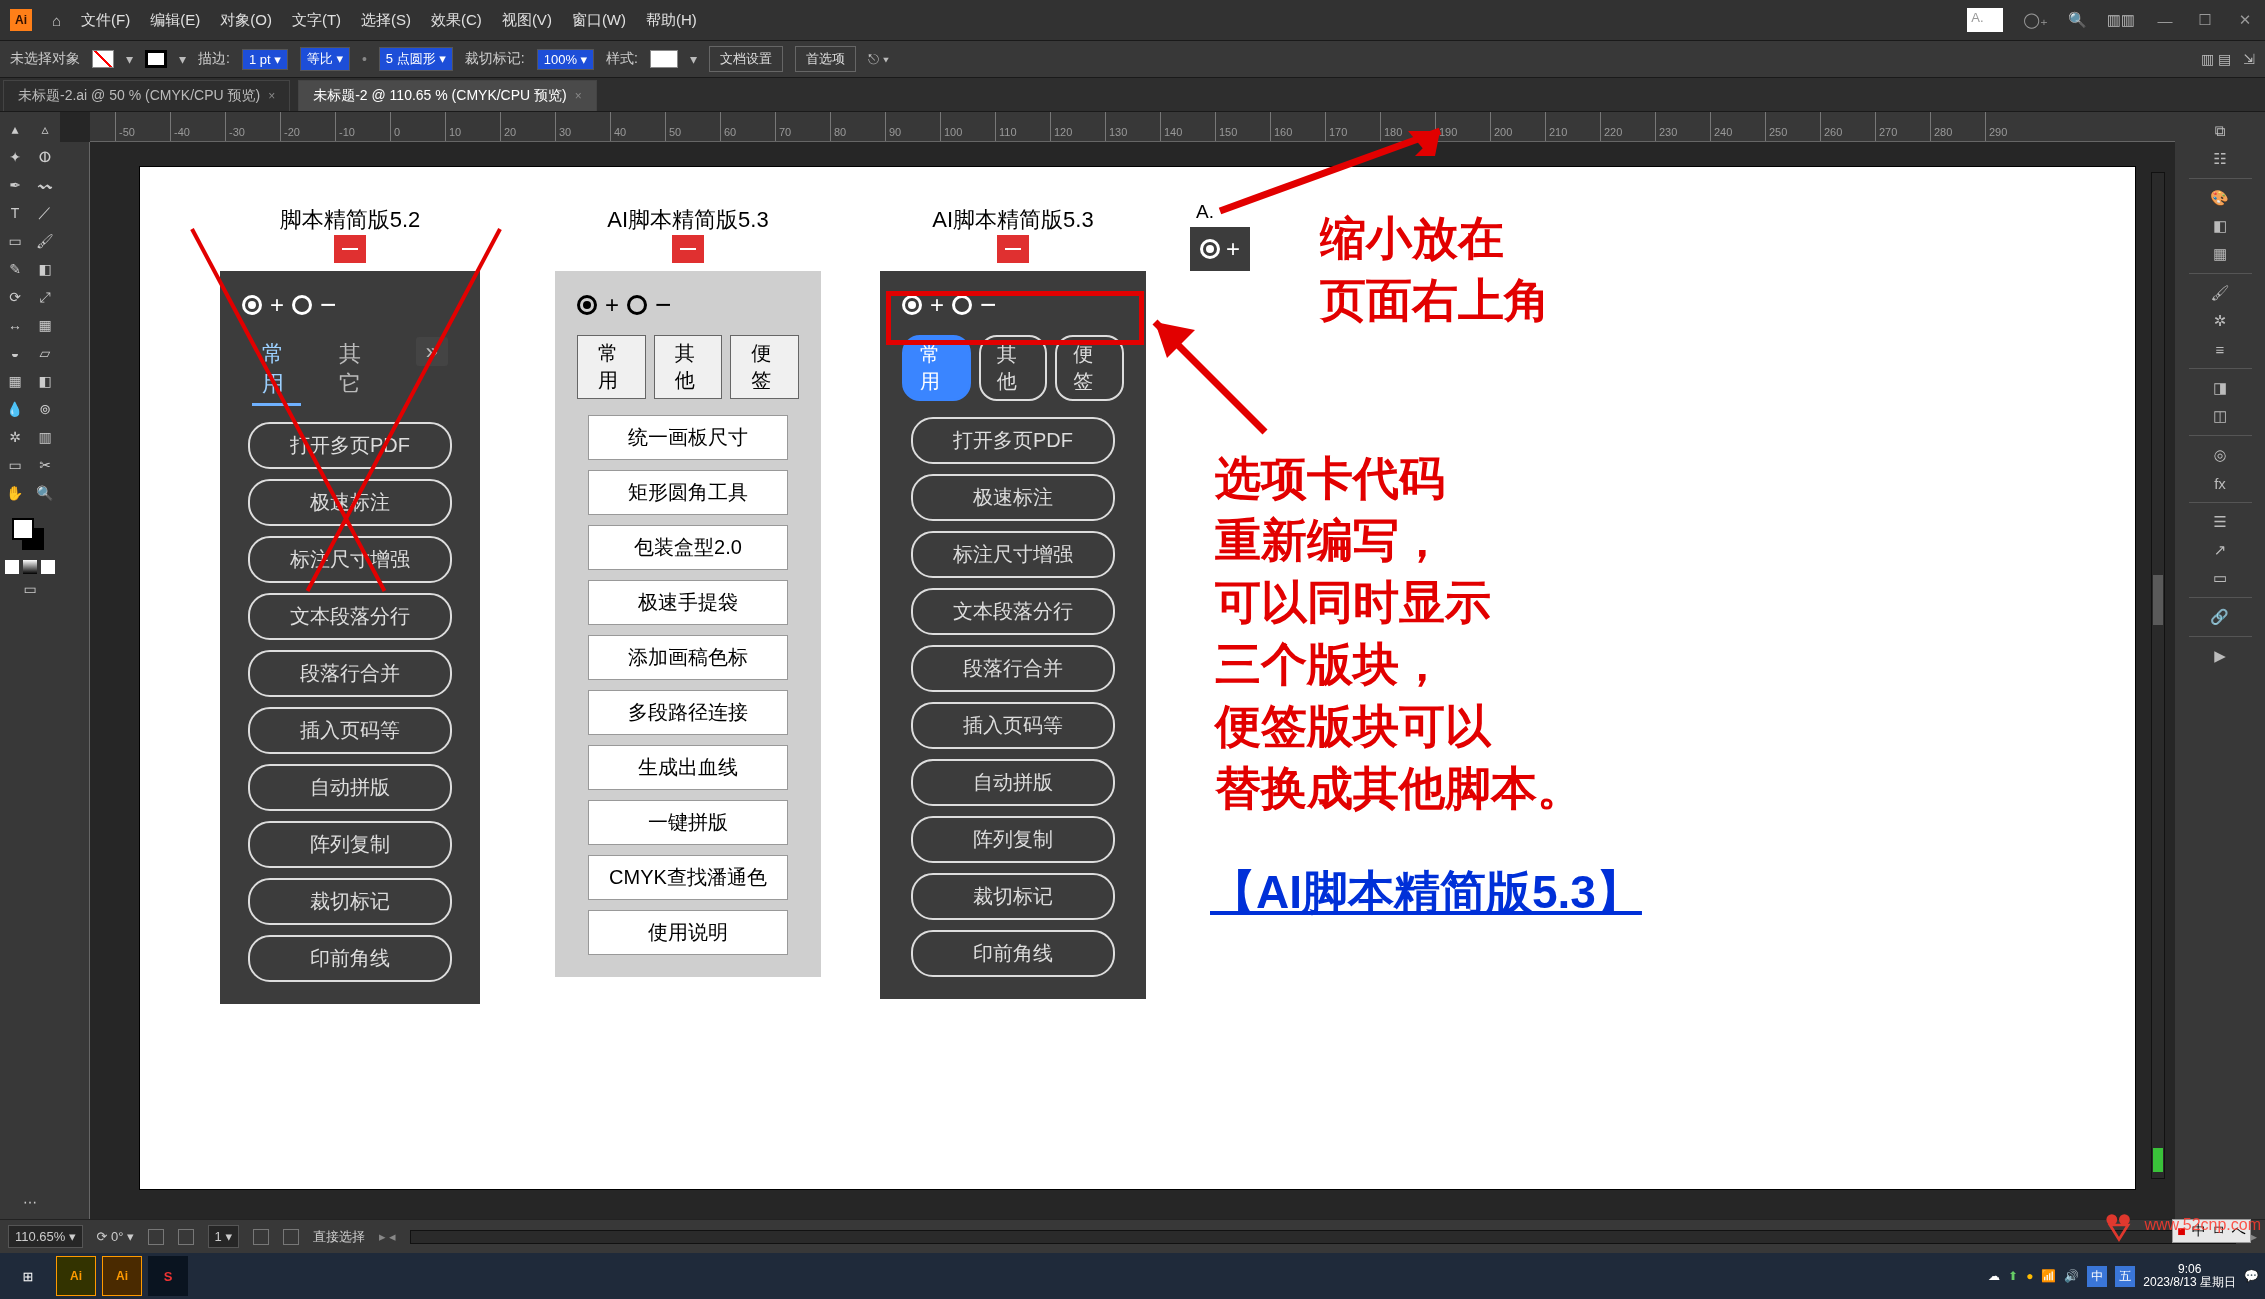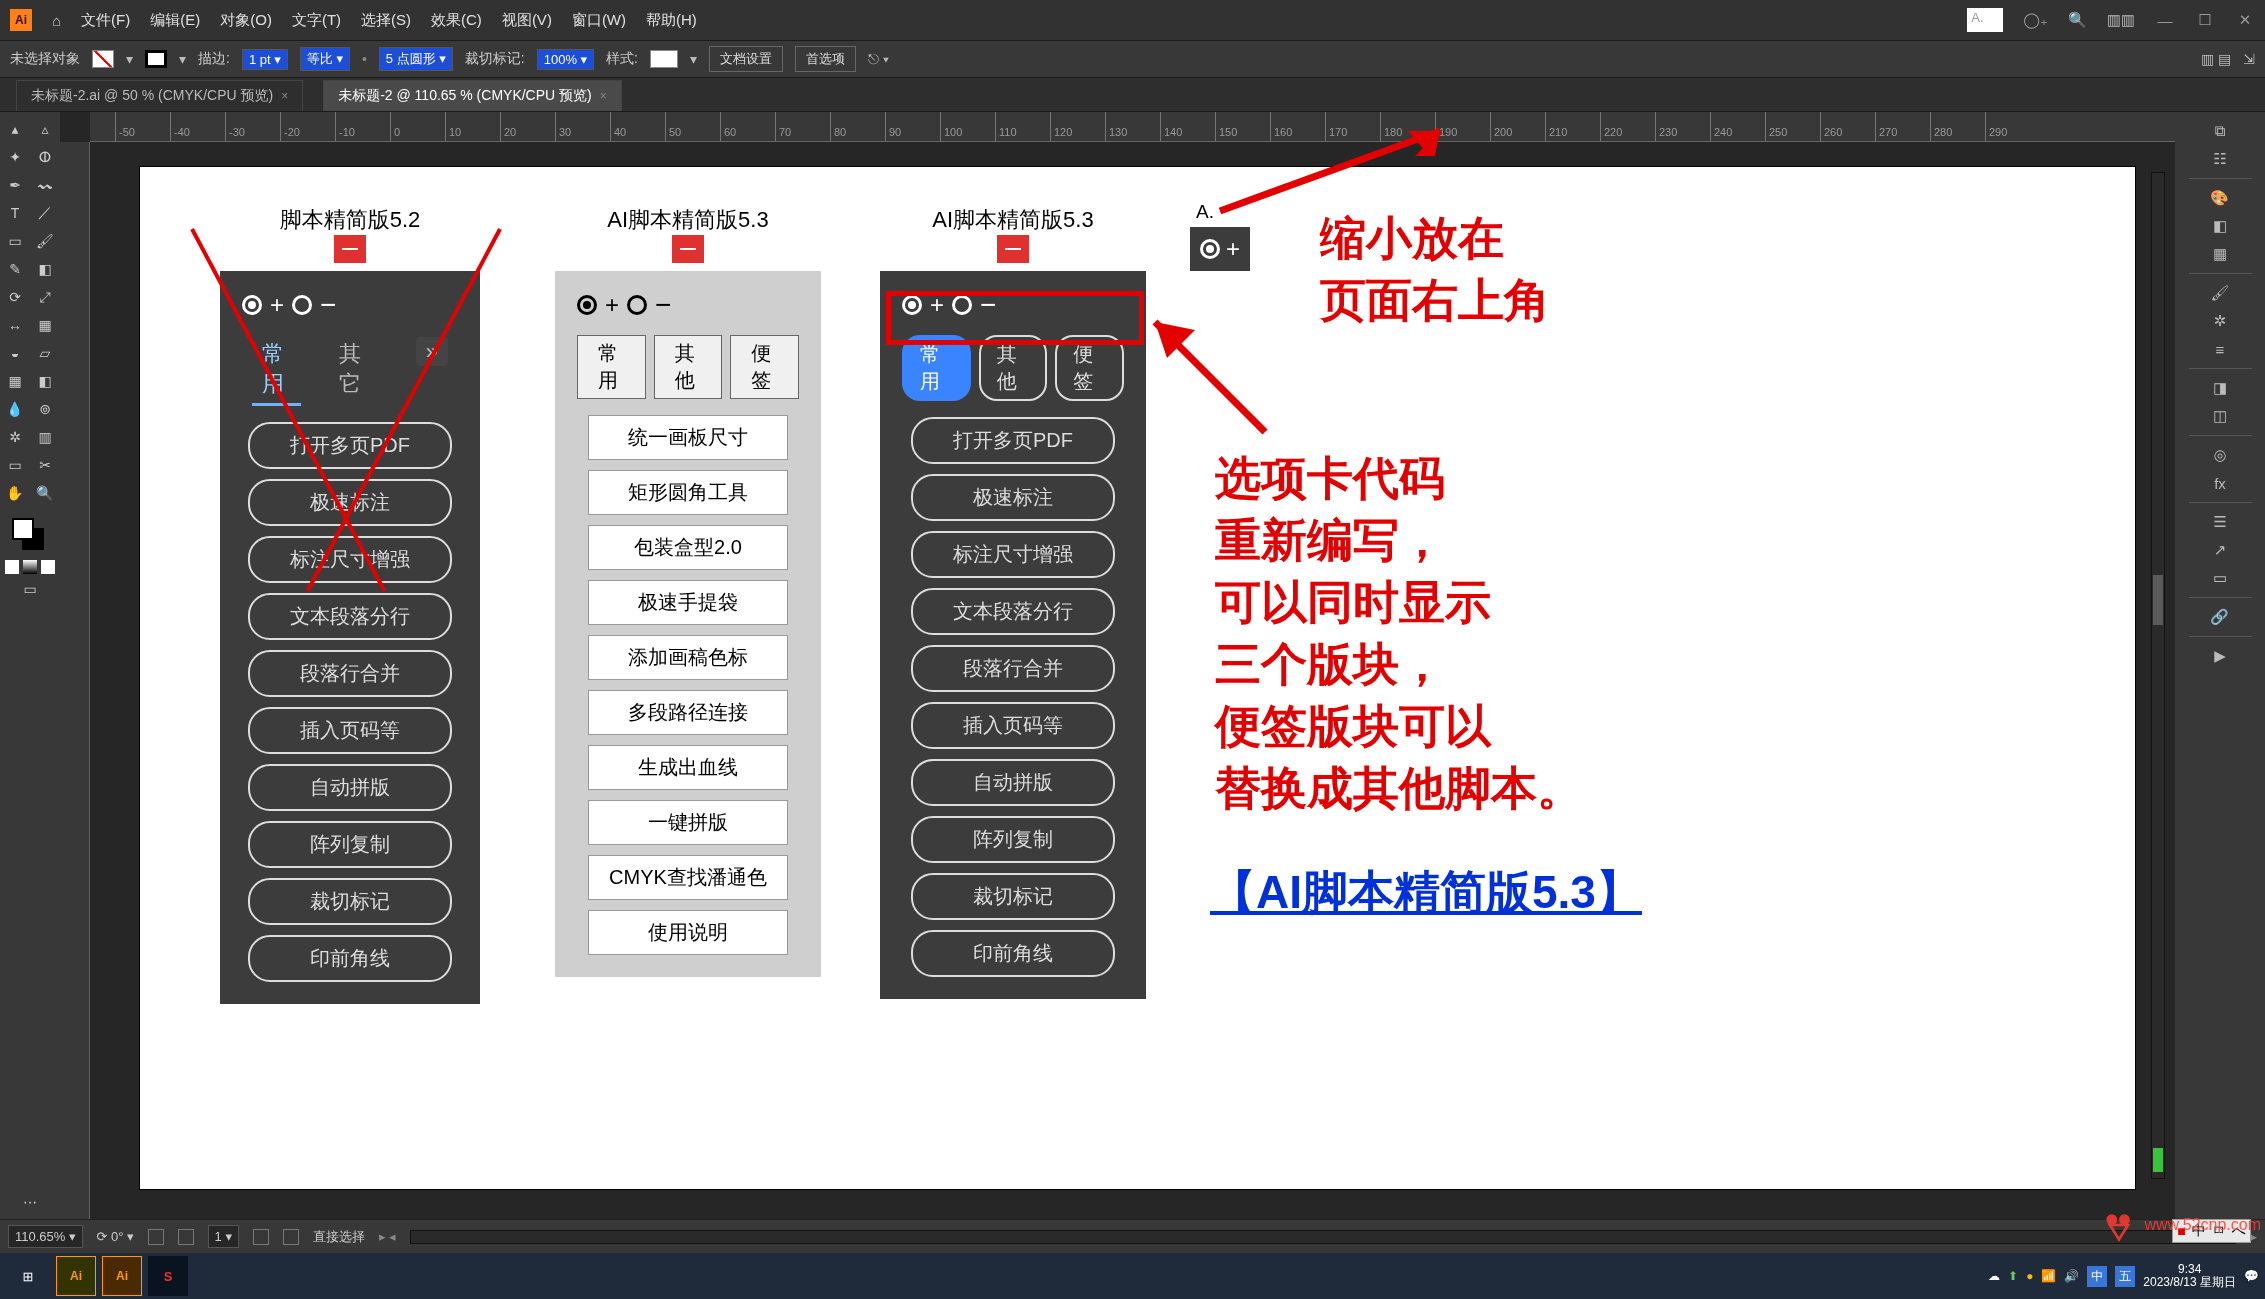--- a/index.html
+++ b/index.html
@@ -31,21 +31,21 @@
   }
   .optbar .lbl { color:#ccc; }
   .optbar .field { background:#1d4ed8; border:1px solid #555; padding:2px 6px; color:#fff; font-size:13px; }
   .optbar .swatch { width:28px; height:18px; background:#fff; border:1px solid #888; }
   .optbar .btn { background:#383838; border:1px solid #666; padding:3px 10px; color:#ddd; font-size:13px; }
   .optbar .arrow { color:#bbb; }
 
   
   .tabsbar {
     height: 34px; background: #2e2e2e; border-bottom:1px solid #1a1a1a;
-    display:flex; align-items:flex-end; padding: 0 16px; gap:20px; color:#bbb; font-size:14px;
+    display:flex; align-items:flex-end; padding: 0 3px; gap:8px; color:#bbb; font-size:14px;
   }
   .tabsbar .tab { padding:6px 14px 6px; background:#2e2e2e; border:1px solid #444; border-bottom:none; }
   .tabsbar .tab.active { background:#4a4a4a; color:#fff; }
   .tabsbar .x { margin-left:8px; color:#888; font-size:12px; }
 
   
   .main {
     display:flex; height: calc(100% - 40px - 38px - 34px - 34px - 46px);
   }
   .toolbar-left {
@@ -530,21 +530,21 @@
   <div class="spacer"></div>
   <div class="tray">
     <span>☁</span>
     <span style="color:#6c6;">⬆</span>
     <span style="color:#fb0;">●</span>
     <span>📶</span>
     <span>🔊</span>
     <span style="background:#3a76d8; padding:2px 4px;">中</span>
     <span style="background:#3a76d8; padding:2px 4px;">五</span>
     <div class="clock">
-      <div>9:34</div>
+      <div>9:06</div>
       <div>2023/8/13 星期日</div>
     </div>
     <span>💬</span>
   </div>
 </div>
 
 <div class="bottom-right-stamp">
   <svg class="logo" viewBox="0 0 40 40">
     <circle cx="12" cy="14" r="6" fill="#ff3a2e"></circle>
     <circle cx="26" cy="14" r="6" fill="#ff3a2e"></circle>

